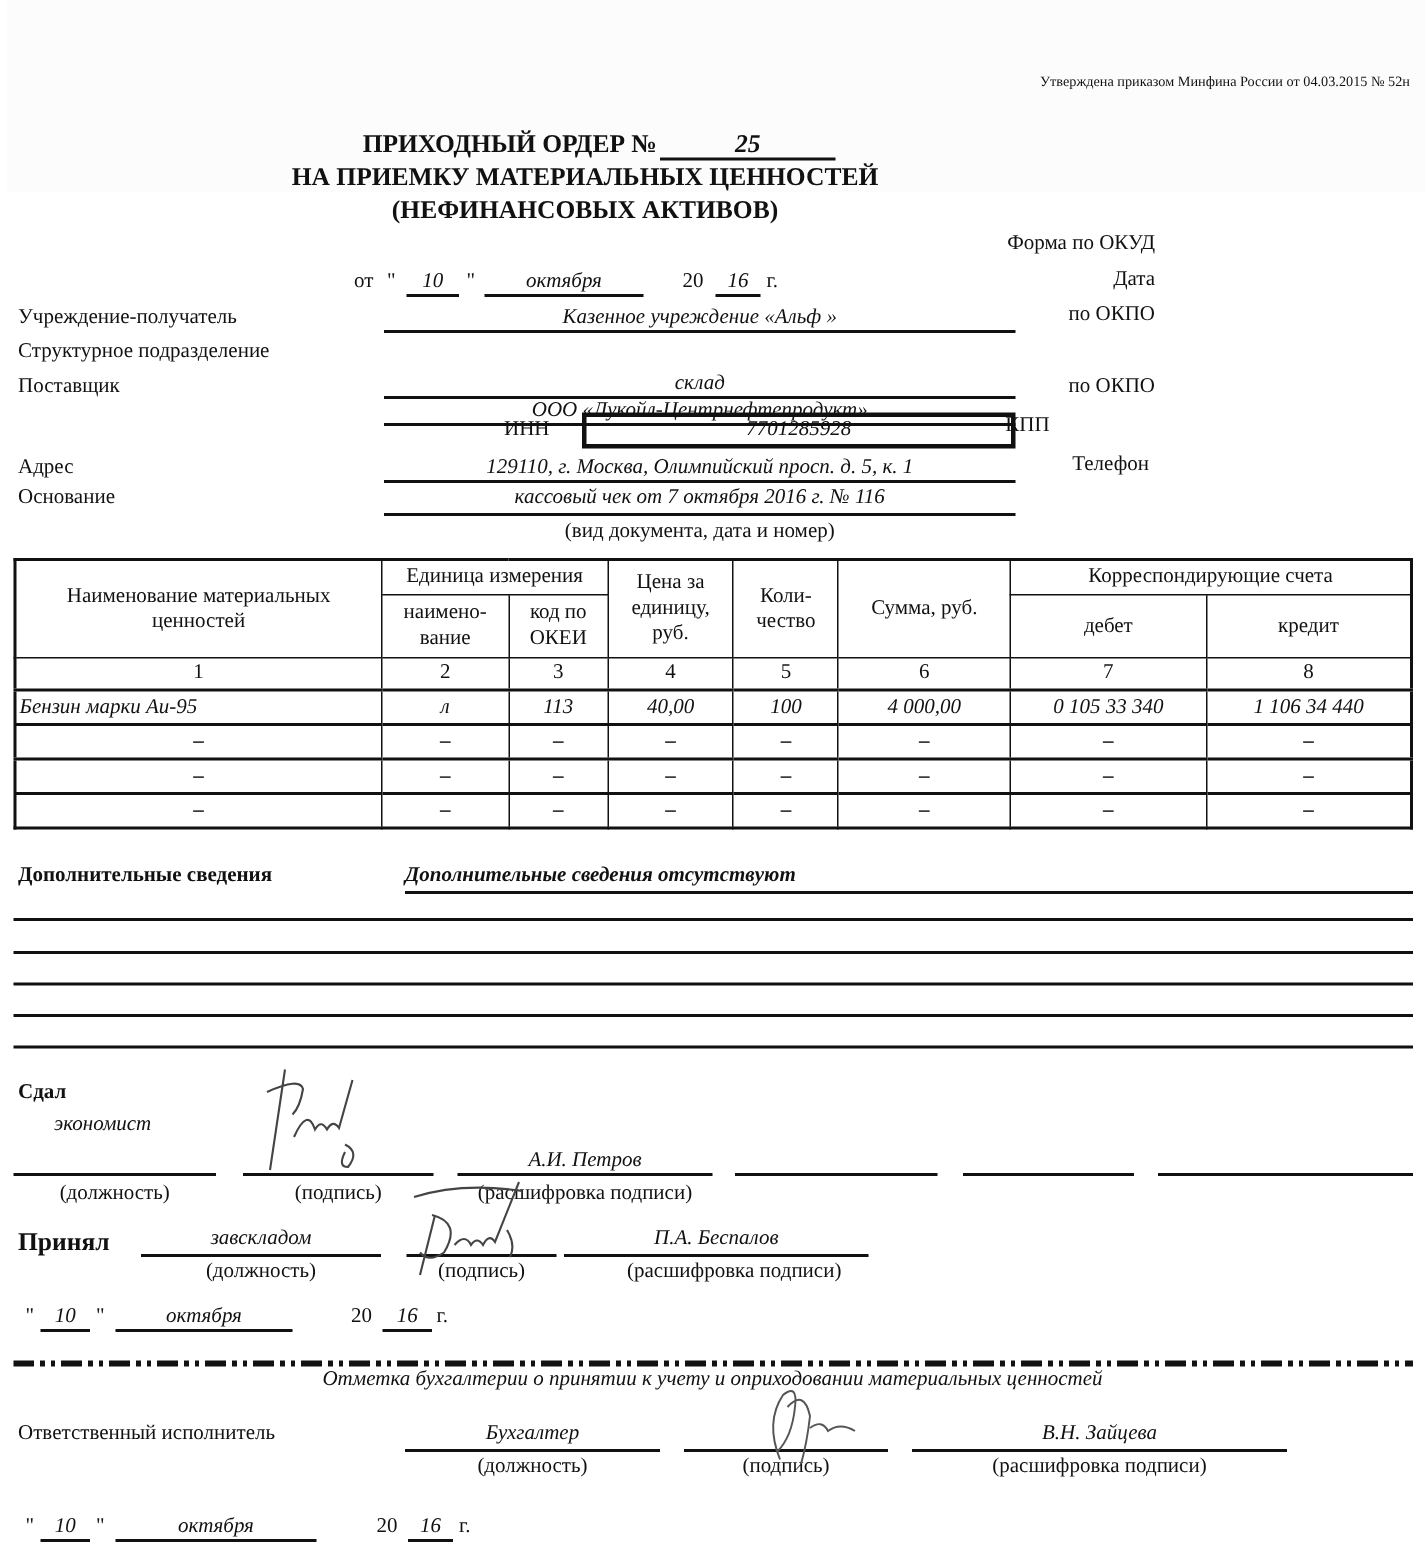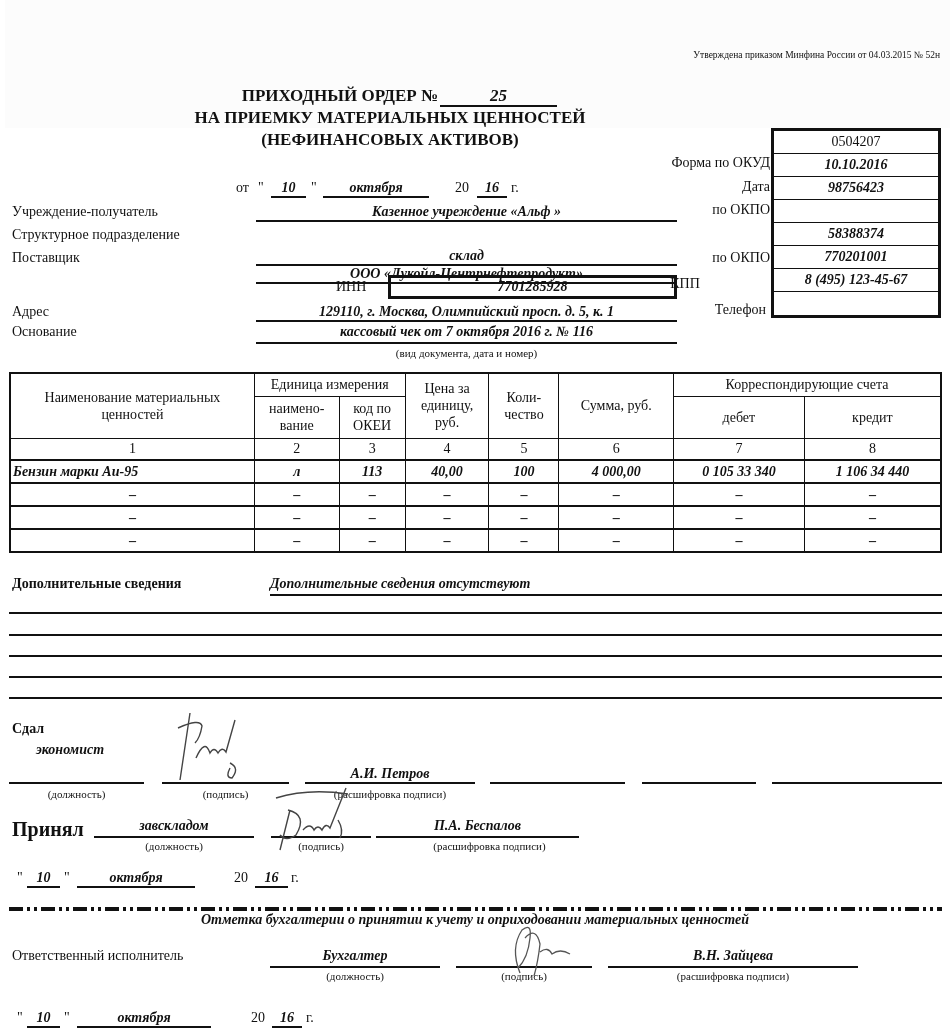--- a/index.html
+++ b/index.html
@@ -1,25 +1,25 @@
 <!DOCTYPE html>
 <html><head>
 <meta charset="utf-8">
 <style>
   * { box-sizing: border-box; margin: 0; padding: 0; }
   html, body { width: 950px; height: 1032px; background: #ffffff; overflow: hidden; }
   body { position: relative; font-family: "Liberation Serif", "DejaVu Serif", serif; color: #111; font-size: 14px; }
   .topband { position: absolute; left: 5px; top: 0; width: 945px; height: 128px; background: #fcfcfc; }
   .abs { position: absolute; }
-  .it { font-style: italic; font-weight: bold; }
+  .it { font-style: italic; font-weight: normal; }
   .b { font-weight: bold; }
   .c { text-align: center; }
   .r { text-align: right; }
   .ul { border-bottom: 2px solid #111; }
-  .small { font-size: 11px; }
+  .small { font-size: 14px; }
   .approved { font-size: 9.5px; }
   .title { font-weight: bold; font-size: 17px; text-align: center; }
 
   .codes { position: absolute; left: 771px; top: 128px; width: 170px; }
   .codes .hdr { height: 24px; border: 2px solid #111; border-bottom: none; text-align: center; line-height: 22px; font-size: 14px; }
   .codes .body { border: 3px solid #111; }
   .codes .cell { height: 23px; border-bottom: 1px solid #111; text-align: center; line-height: 22px; font-size: 14px; }
   .codes .cell:last-child { border-bottom: none; }
 
   .inn-box { position: absolute; left: 388px; top: 275px; width: 289px; height: 24px; border: 3px solid #111; text-align: center; line-height: 18px; }
@@ -42,30 +42,20 @@
 <div class="topband"></div>
 
 <div class="abs approved r" style="left:560px; top:50px; width:380px;">Утверждена приказом Минфина России от 04.03.2015 № 52н</div>
 
 <div class="abs title" style="left:228px; top:86px; width:210px; text-align:right;">ПРИХОДНЫЙ ОРДЕР №</div>
 <div class="abs it c ul" style="left:440px; top:86px; width:117px; font-size:17px; height:21px; line-height:20px; font-weight:bold;">25</div>
 <div class="abs title" style="left:150px; top:108px; width:480px;">НА ПРИЕМКУ МАТЕРИАЛЬНЫХ ЦЕННОСТЕЙ</div>
 <div class="abs title" style="left:150px; top:130px; width:480px;">(НЕФИНАНСОВЫХ АКТИВОВ)</div>
 
 <div class="codes">
-  <div class="body">
-    <div class="cell">0504207</div>
-    <div class="cell it">10.10.2016</div>
-    <div class="cell it">98756423</div>
-    <div class="cell it"></div>
-    <div class="cell it">58388374</div>
-    <div class="cell it">770201001</div>
-    <div class="cell it">8 (495) 123-45-67</div>
-    <div class="cell it"></div>
-  </div>
 </div>
 
 <div class="abs r" style="left:600px; top:155px; width:170px;">Форма по ОКУД</div>
 <div class="abs r" style="left:600px; top:179px; width:170px;">Дата</div>
 <div class="abs r" style="left:600px; top:202px; width:170px;">по ОКПО</div>
 <div class="abs r" style="left:600px; top:250px; width:170px;">по ОКПО</div>
 <div class="abs r" style="left:600px; top:276px; width:170px;text-align:center;">КПП</div>
 <div class="abs r" style="left:600px; top:302px; width:166px;">Телефон</div>
 
 <div class="abs" style="left:236px; top:180px;">от</div>
@@ -194,21 +184,21 @@
 <div class="abs ul" style="left:490px; top:768px; width:135px; height:16px;"></div>
 <div class="abs ul" style="left:642px; top:768px; width:114px; height:16px;"></div>
 <div class="abs ul" style="left:772px; top:768px; width:170px; height:16px;"></div>
 
 <div class="sig" style="left:170px; top:708px;">
   <svg width="110" height="80" viewBox="0 0 110 80">
     <path d="M20 5 L10 72 M8 20 Q30 10 32 18 Q30 30 25 35 M26 50 Q35 30 40 45 Q44 38 48 45 Q52 38 56 44 L65 12 M60 55 Q70 60 62 70 Q55 70 60 60" stroke="#444" stroke-width="1.4" fill="none"></path>
   </svg>
 </div>
 
-<div class="abs b" style="left:12px; top:818px; font-size:20px;text-align:center;">Принял</div>
+<div class="abs b" style="left:12px; top:818px; font-size:17px;text-align:center;">Принял</div>
 <div class="abs it c ul" style="left:94px; top:818px; width:160px; height:20px;">завскладом</div>
 <div class="abs small c" style="left:94px; top:840px; width:160px;">(должность)</div>
 <div class="abs ul" style="left:271px; top:818px; width:100px; height:20px;"></div>
 <div class="abs small c" style="left:271px; top:840px; width:100px;">(подпись)</div>
 <div class="abs it c ul" style="left:376px; top:818px; width:203px; height:20px;">П.А. Беспалов</div>
 <div class="abs small c" style="left:388px; top:840px; width:203px;">(расшифровка подписи)</div>
 
 <div class="sig" style="left:268px; top:780px;">
   <svg width="110" height="80" viewBox="0 0 110 80">
     <path d="M8 18 Q40 8 80 14 M22 30 L12 70 M20 30 Q40 35 28 55 Q18 62 12 55 M35 50 Q42 42 46 50 Q50 44 54 50 Q58 42 62 48 L78 8 M70 40 Q76 50 72 58" stroke="#444" stroke-width="1.4" fill="none"></path>

